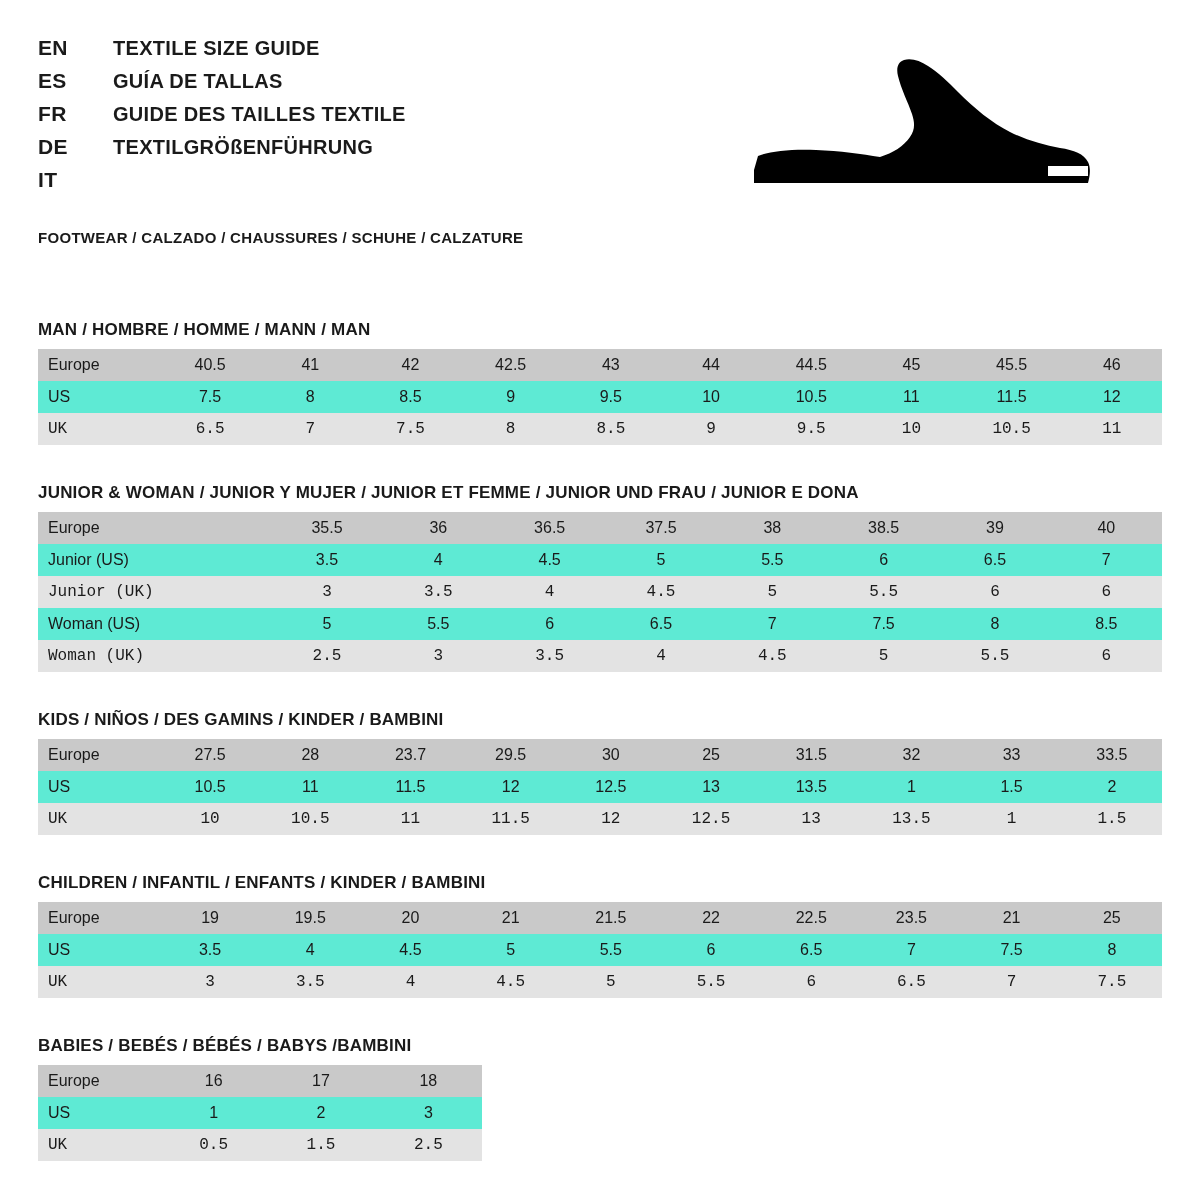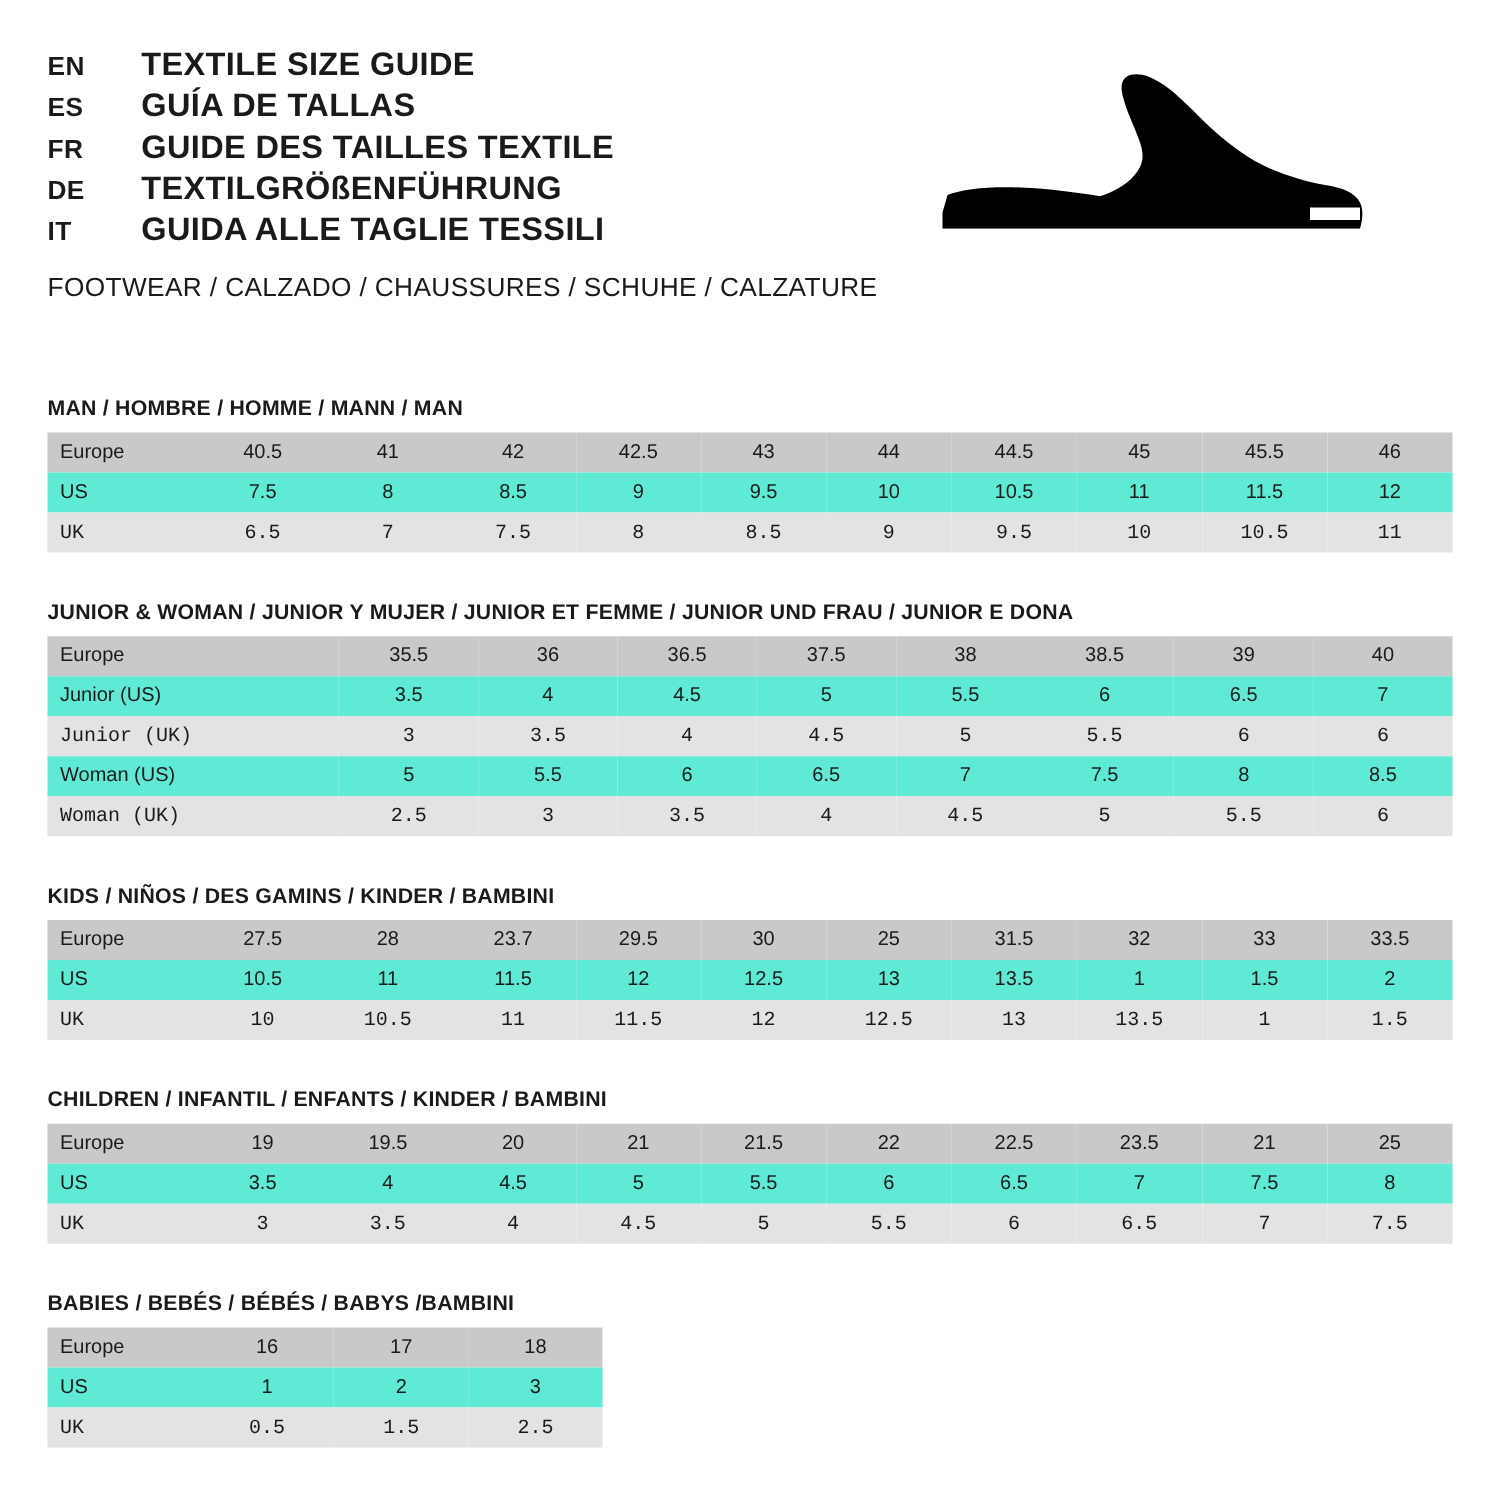--- a/index.html
+++ b/index.html
@@ -36,35 +36,35 @@
     align-items: baseline;
     height: 33px;
   }
   .lang-code {
     width: 75px;
     font-size: 21px;
     font-weight: bold;
     letter-spacing: 0.3px;
   }
   .lang-title {
-    font-size: 26px;
+    font-size: 20px;
     font-weight: bold;
     letter-spacing: 0.3px;
   }
   .shoe-wrap {
     width: 380px;
     margin-right: 30px;
     margin-top: 22px;
   }
   .shoe-wrap svg { display: block; }
 
   .section-title-main {
-    margin-top: 18px;
-    font-size: 21px;
-    font-weight: normal;
+    margin-top: 28px;
+    font-size: 15px;
+    font-weight: bold;
     letter-spacing: 0.3px;
   }
 
   
   .group {
     margin-top: 38px;
   }
   .group.first { margin-top: 74px; }
   .group-title {
     font-size: 17px;
@@ -117,21 +117,20 @@
       <div class="lang-row">
         <div class="lang-code">FR</div>
         <div class="lang-title">GUIDE DES TAILLES TEXTILE</div>
       </div>
       <div class="lang-row">
         <div class="lang-code">DE</div>
         <div class="lang-title">TEXTILGRÖßENFÜHRUNG</div>
       </div>
       <div class="lang-row">
         <div class="lang-code">IT</div>
-        <div class="lang-title">GUIDA ALLE TAGLIE TESSILI</div>
       </div>
     </div>
 
     <div class="shoe-wrap">
       <svg width="340" height="125" viewBox="0 0 340 125" xmlns="http://www.w3.org/2000/svg" aria-hidden="true">
         <path fill="#000000" d="M128 99 C110 96 88 93 64 92 C40 91 18 93 6 98 L2 112 L2 125 L330 125 L336 125 C338 118 339 110 336 104 C332 96 322 92 308 90 C292 87 274 82 258 74 C240 65 222 50 206 34 C196 24 186 14 176 8 C168 3 160 0 152 2 C146 4 144 10 146 18 C149 31 156 44 160 56 C163 65 163 72 158 79 C152 88 141 95 128 99 Z"></path>
         <path fill="#ffffff" d="M296 108 L336 108 L336 118 L296 118 Z"></path>
       </svg>
     </div>
   </div>

